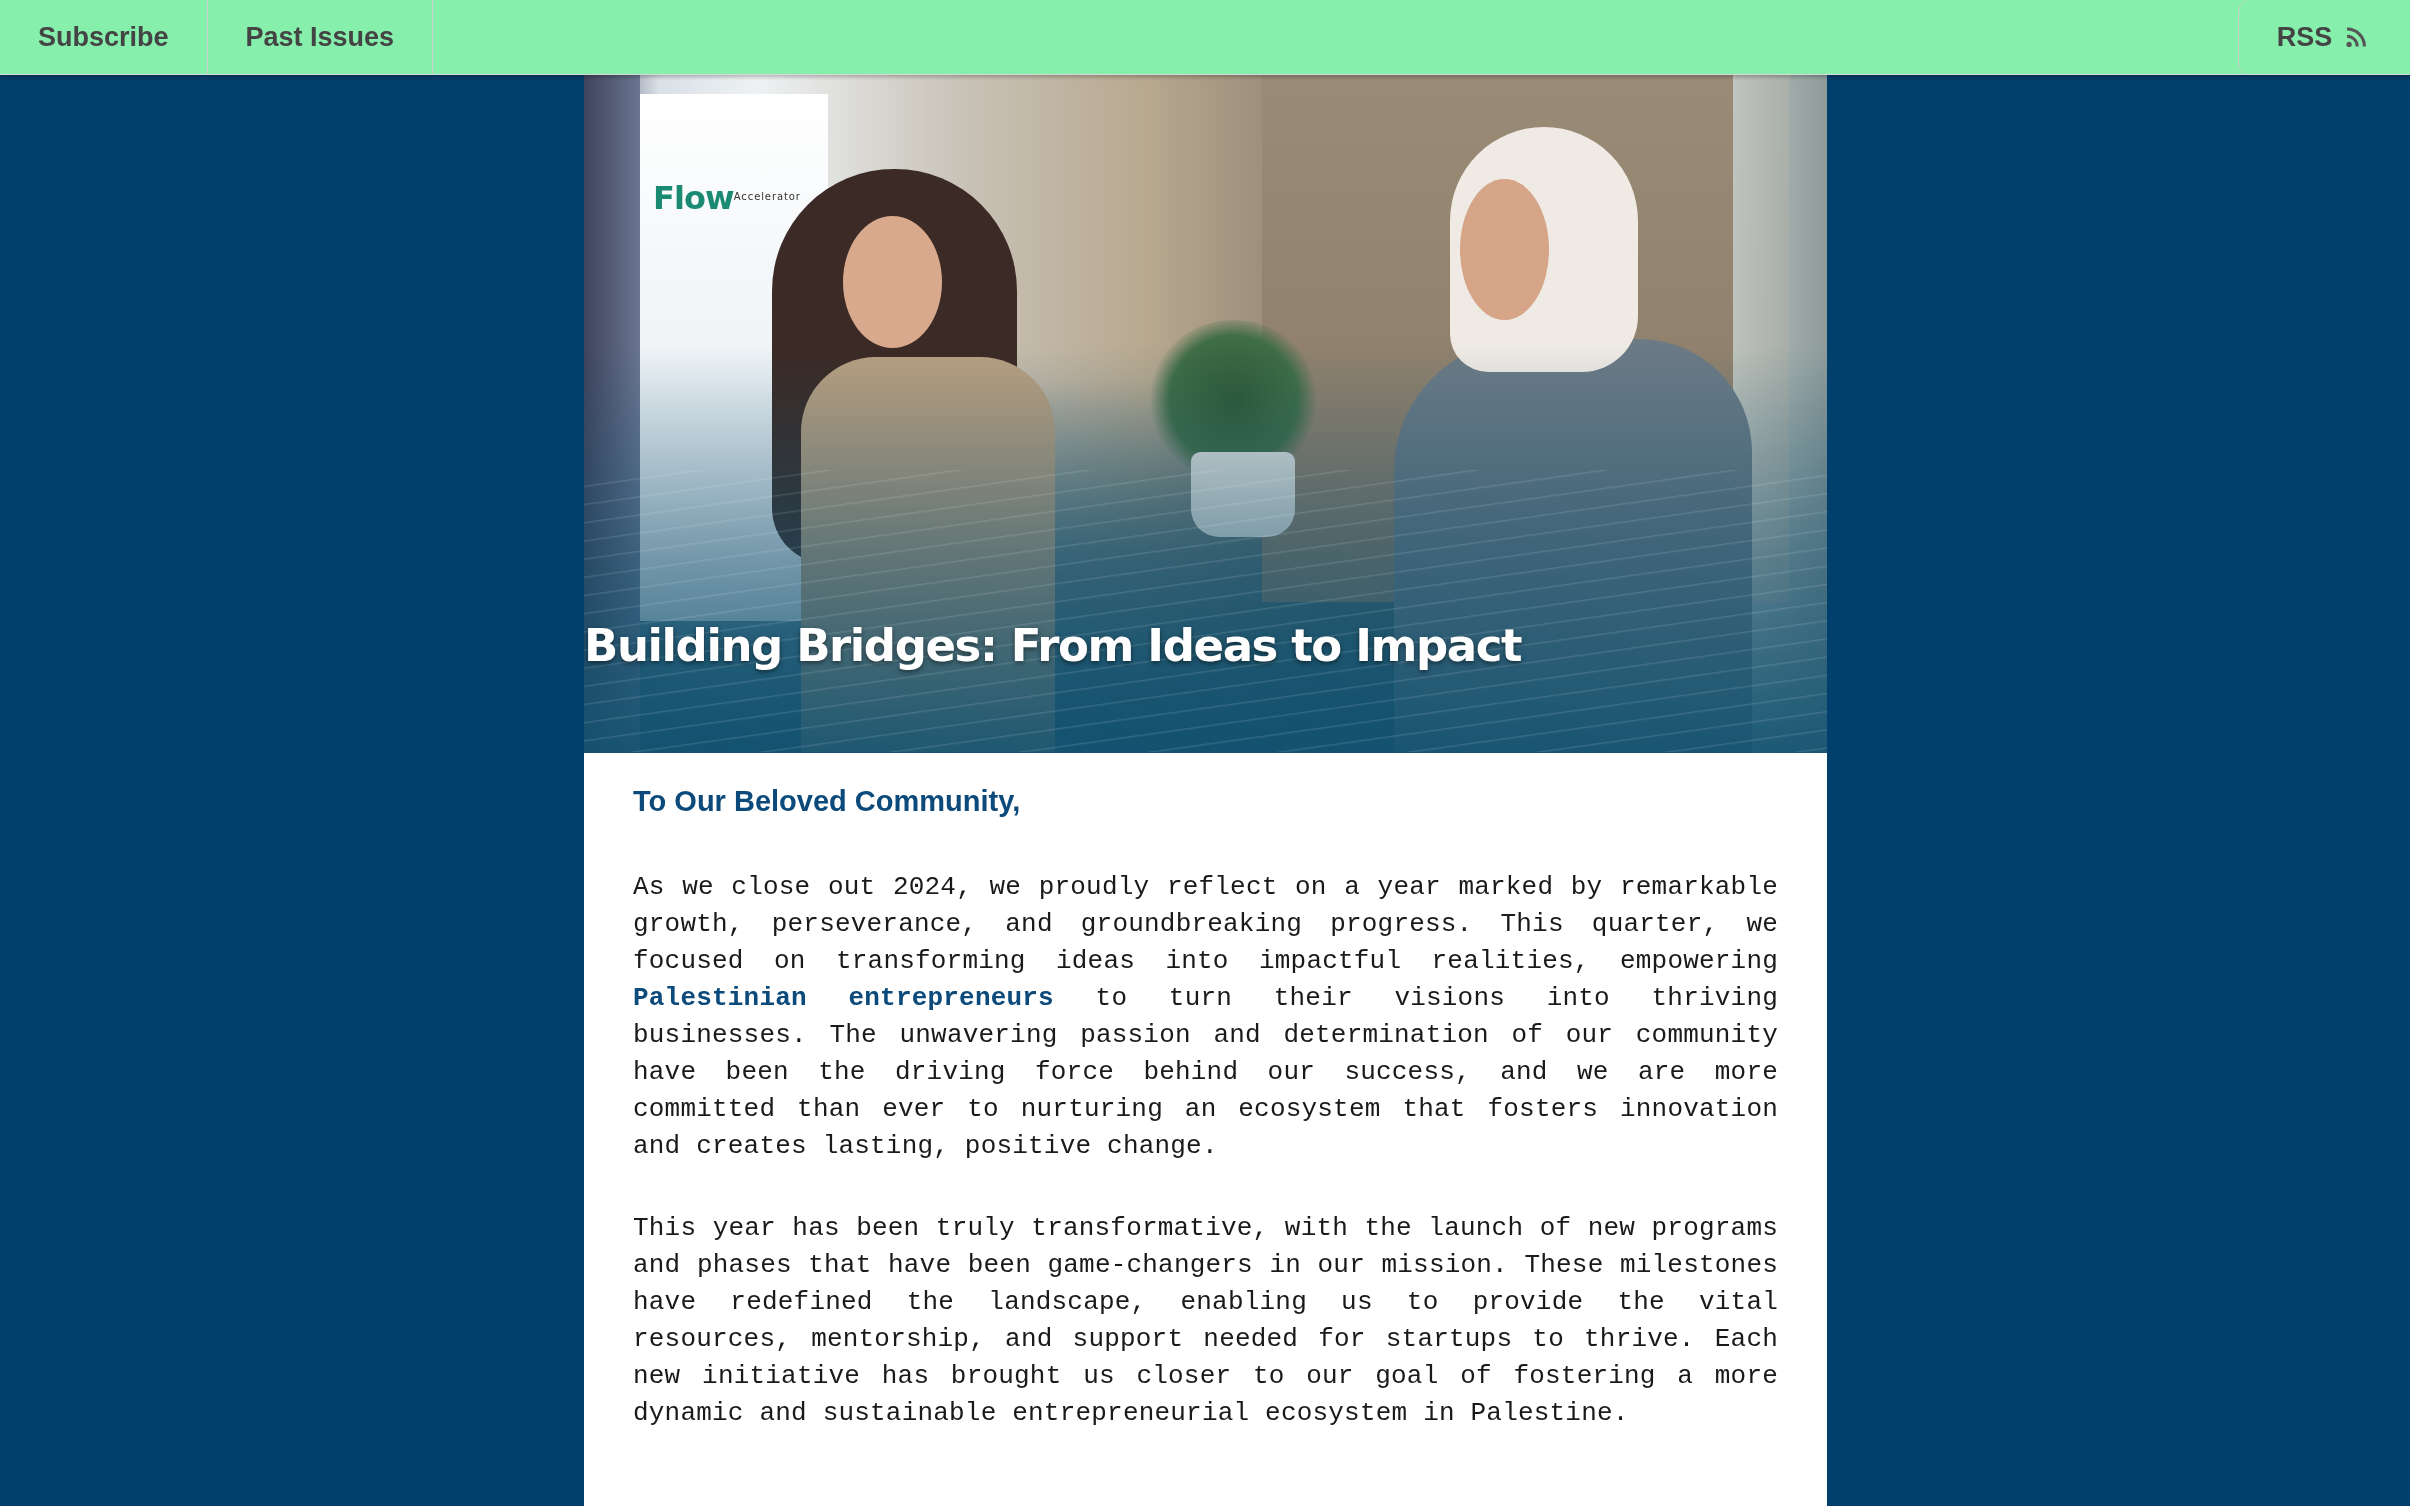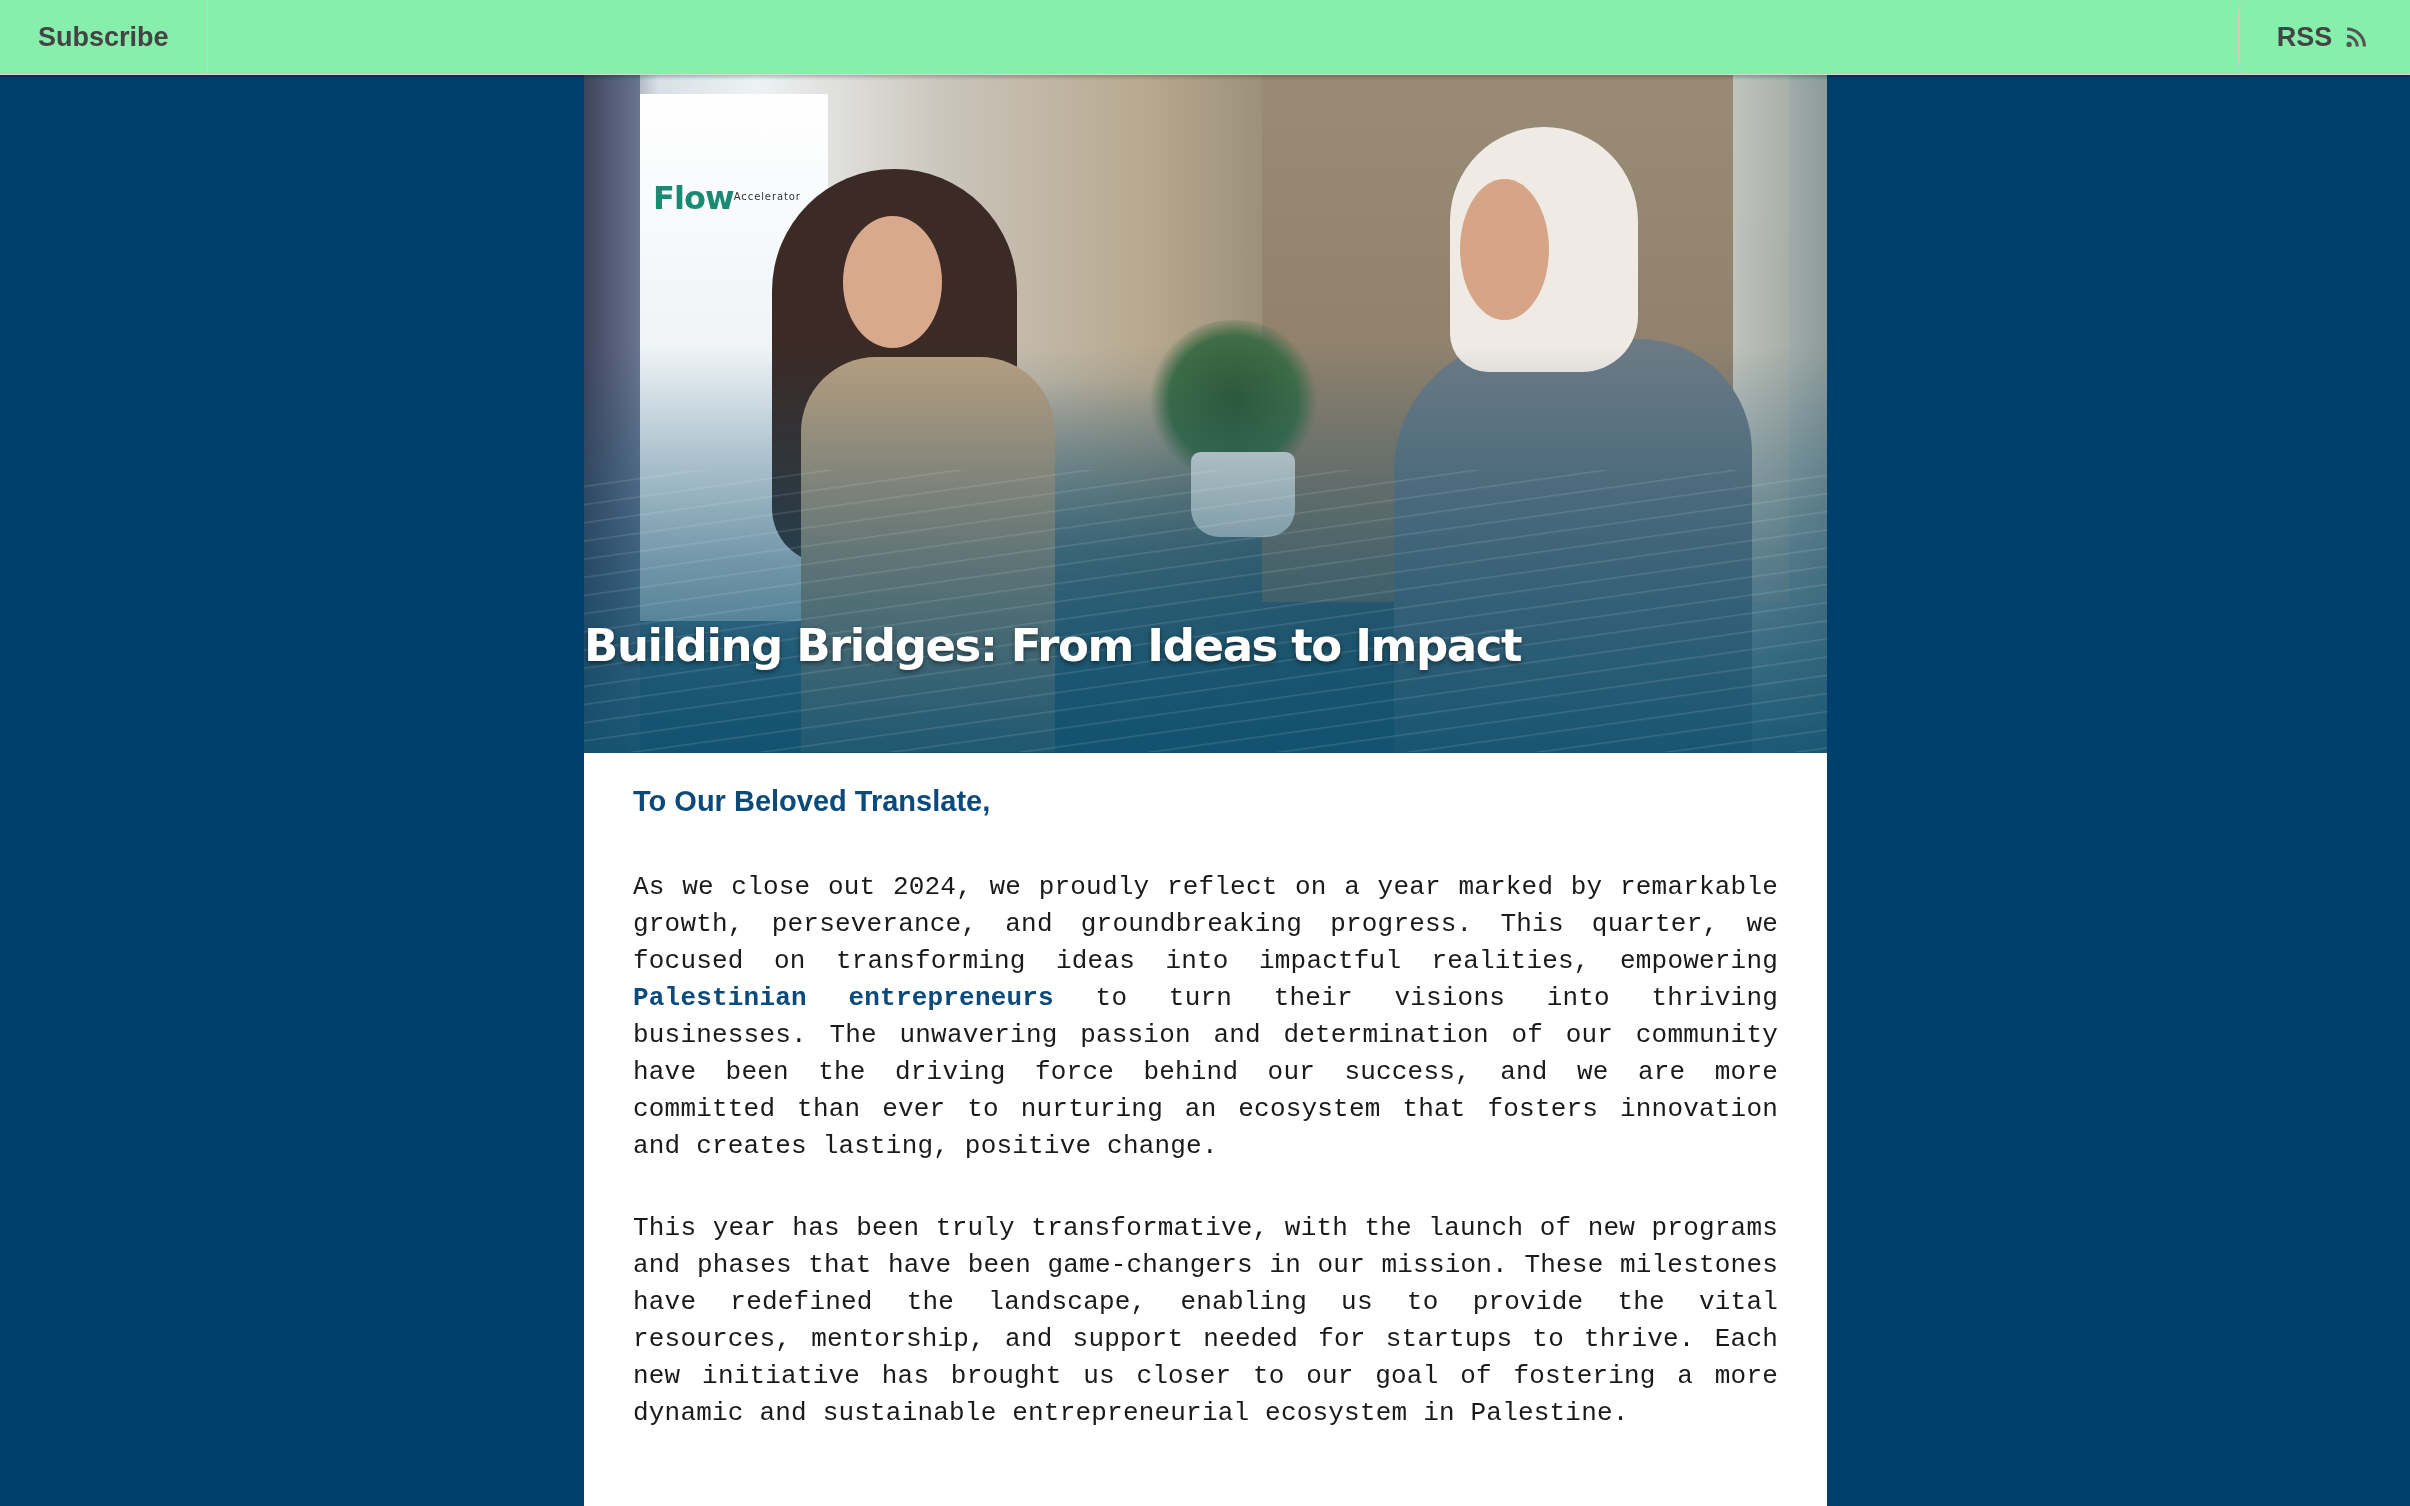--- a/index.html
+++ b/index.html
@@ -96,20 +96,21 @@
       font-size: 26px; line-height: 37px; text-align: justify;
       letter-spacing: 0.2px; margin-bottom: 45px; font-family: Liberation Mono, monospace;
     }
     .para .hl { color: #0b4a7a; font-weight: bold; }
   </style>
 </head>
 <body>
 
 <div class="topbar">
   <a class="nav-item left">Subscribe</a>
+  <a class="nav-item left">Past Issues</a>
   <div class="nav-spacer"></div>
   <a class="nav-item right" style="padding-right:43px;border-radius:12px;">
     <span>RSS</span>
     <svg class="rss-icon" viewBox="0 0 24 24">
       <circle cx="5" cy="19" r="2.6" fill="#555"></circle>
       <path d="M3 11a10 10 0 0 1 10 10" stroke="#555" stroke-width="3" fill="none"></path>
       <path d="M3 4a17 17 0 0 1 17 17" stroke="#555" stroke-width="3" fill="none"></path>
     </svg>
   </a>
 </div>
@@ -143,18 +144,18 @@
         <path d="M72 34 L74 40 L48 48 L46 42 Z" fill="#ffffff"></path>
       </svg>
       <div class="logo-word">Flow</div>
       <div class="logo-sub">Accelerator</div>
     </div>
 
     <div class="hero-title">Building Bridges: From Ideas to Impact</div>
   </div>
 
   <div class="content">
-    <div class="greeting">To Our Beloved Translate,</div>
+    <div class="greeting">To Our Beloved Community,</div>
     <p class="para"><span>As we close out 2024, we proudly reflect on a year marked by remarkable growth, perseverance, and groundbreaking progress. This quarter, we focused on transforming ideas into impactful realities, empowering </span><span class="hl">Palestinian entrepreneurs</span><span> to turn their visions into thriving businesses. The unwavering passion and determination of our community have been the driving force behind our success, and we are more committed than ever to nurturing an ecosystem that fosters innovation and creates lasting, positive change.</span></p>
     <p class="para">This year has been truly transformative, with the launch of new programs and phases that have been game-changers in our mission. These milestones have redefined the landscape, enabling us to provide the vital resources, mentorship, and support needed for startups to thrive. Each new initiative has brought us closer to our goal of fostering a more dynamic and sustainable entrepreneurial ecosystem in Palestine.</p>
   </div>
 </div>
 
 
 </body></html>

